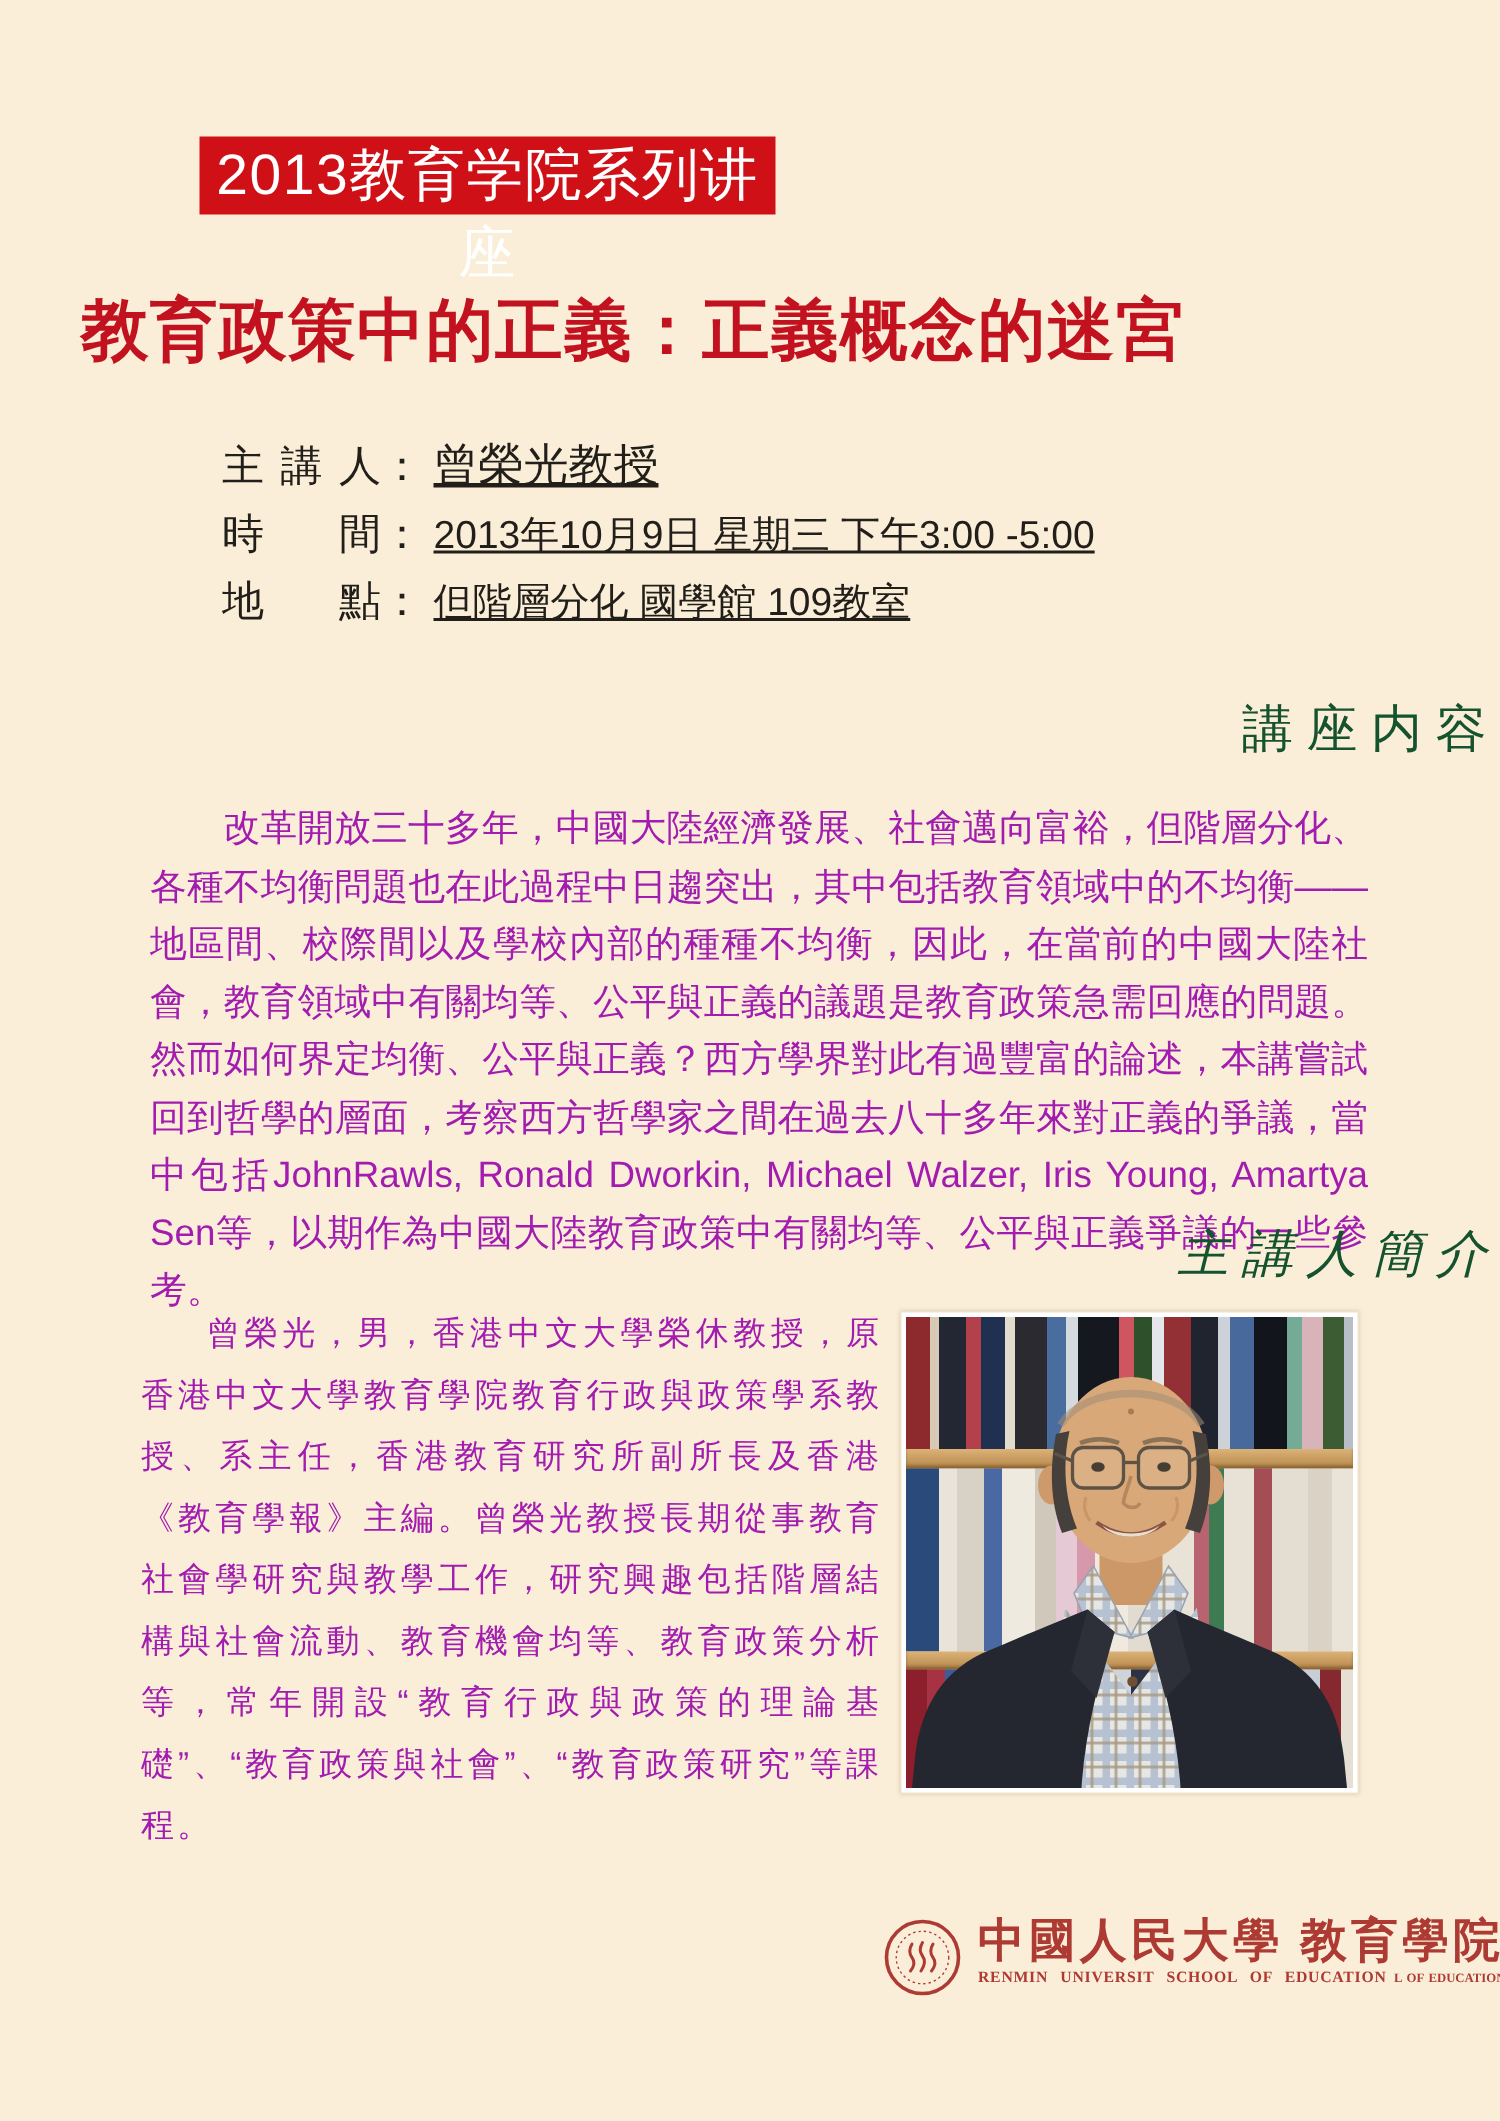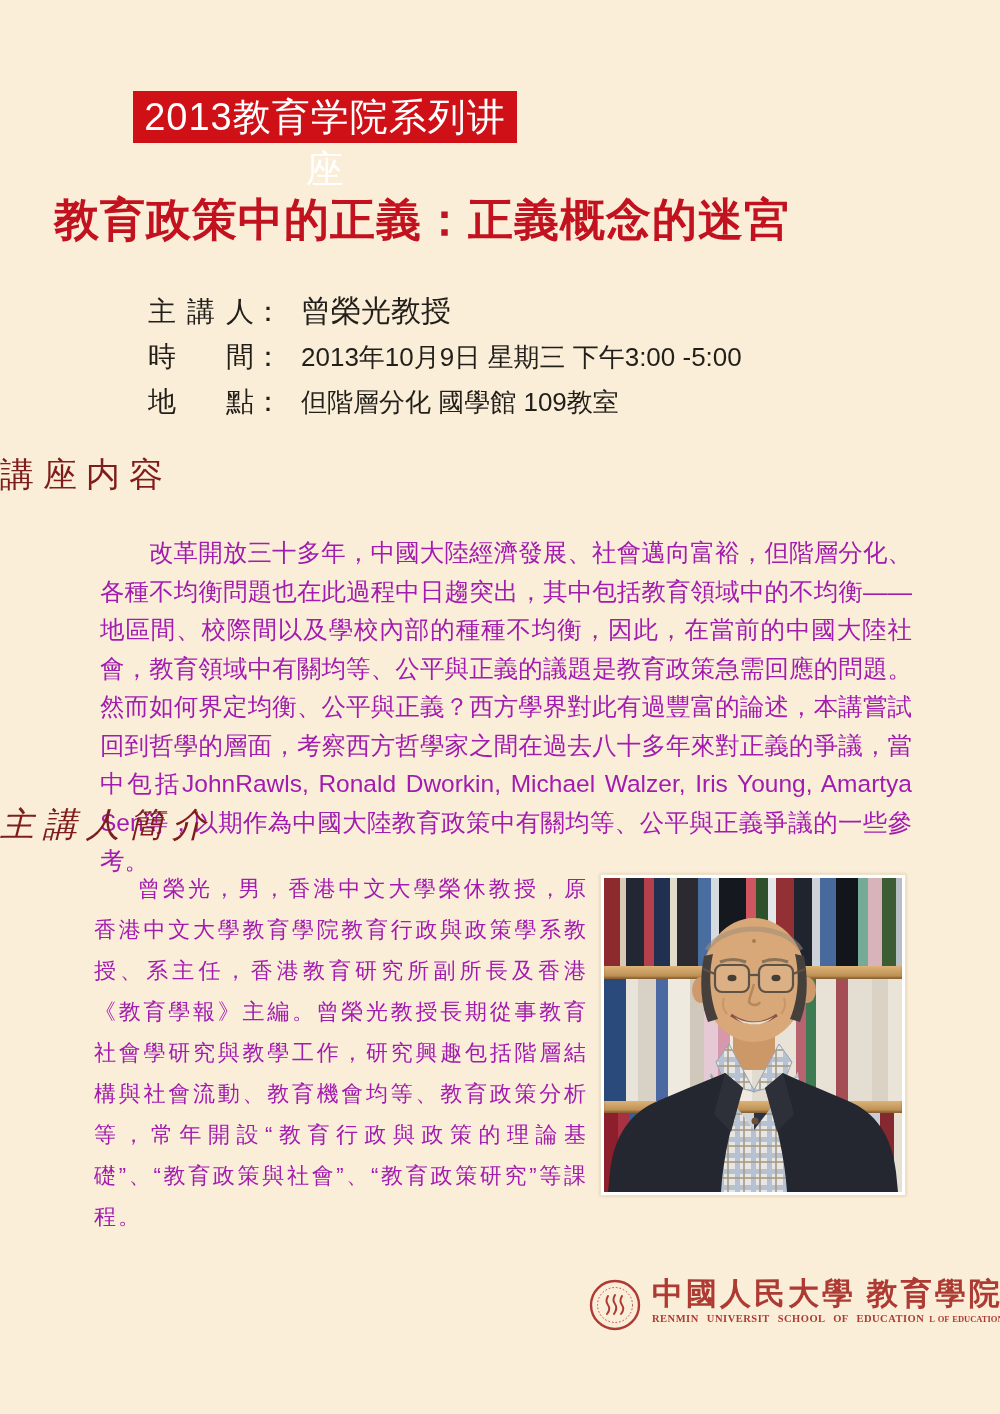--- a/index.html
+++ b/index.html
@@ -24,28 +24,28 @@
     text-align:center;
     font-family:"Liberation Serif",serif;
     font-weight:700;font-size:45px;color:#c3121f;
     letter-spacing:1px;
   }
   
   .info{position:absolute;left:148px;top:296px;}
   .info-row{margin-bottom:15px;font-size:28px;font-weight:500;line-height:30px;white-space:nowrap;}
   .info-label{display:inline-block;width:106px;text-align:justify;text-align-last:justify;vertical-align:bottom;}
   .info-colon{display:inline-block;}
-  .info-value{margin-left:19px;}
+  .info-value{margin-left:7px;text-decoration:underline;}
   .info-row.first .info-value{font-size:30px;}
   .info-row:not(.first) .info-value{font-size:26px;text-align:right;}
   
   .sec-heading{
-    position:absolute;left:0;width:1000px;text-align:left;
-    font-family:"Liberation Serif",serif;
-    font-size:34px;font-weight:500;color:#7f1d1d;letter-spacing:9px;
+    position:absolute;left:0;width:1000px;text-align:right;
+    font-family:"Liberation Serif",serif;
+    font-size:34px;font-weight:500;color:#14532d;letter-spacing:9px;margin-top:11px;
   }
   .sec-heading.content{top:452px;}
   .sec-heading.bio{top:802px;font-style:italic;}
   
   .paragraph{
     font-family:Liberation Sans, sans-serif;
     text-align:justify;color:#a21caf;
   }
   .content-body{
     position:absolute;left:100px;top:534px;width:812px;

